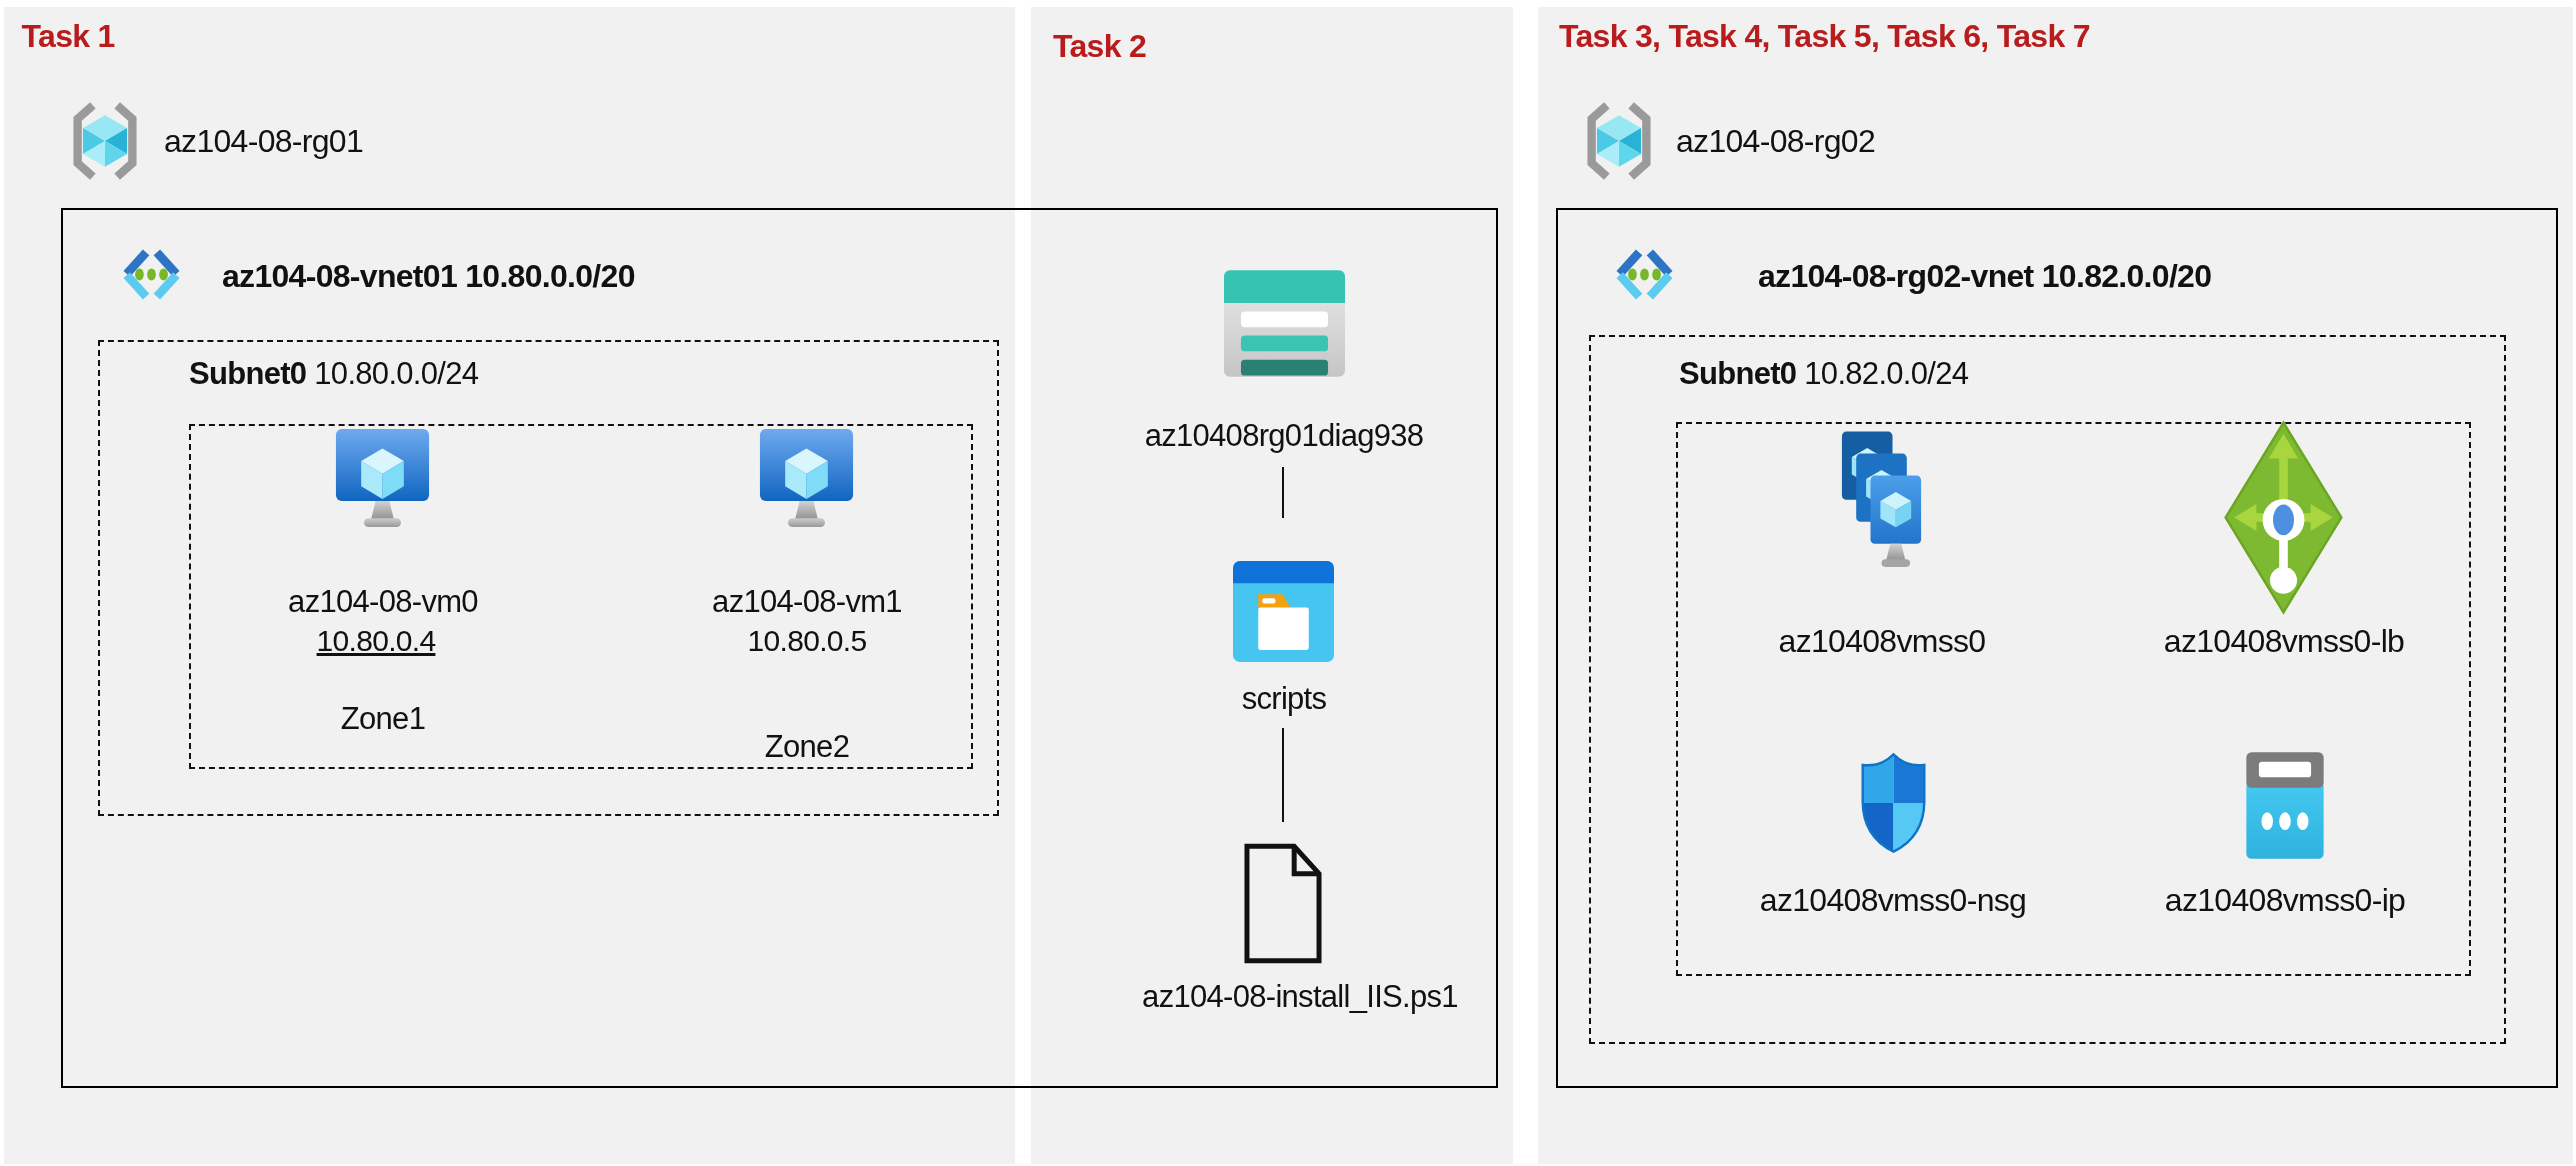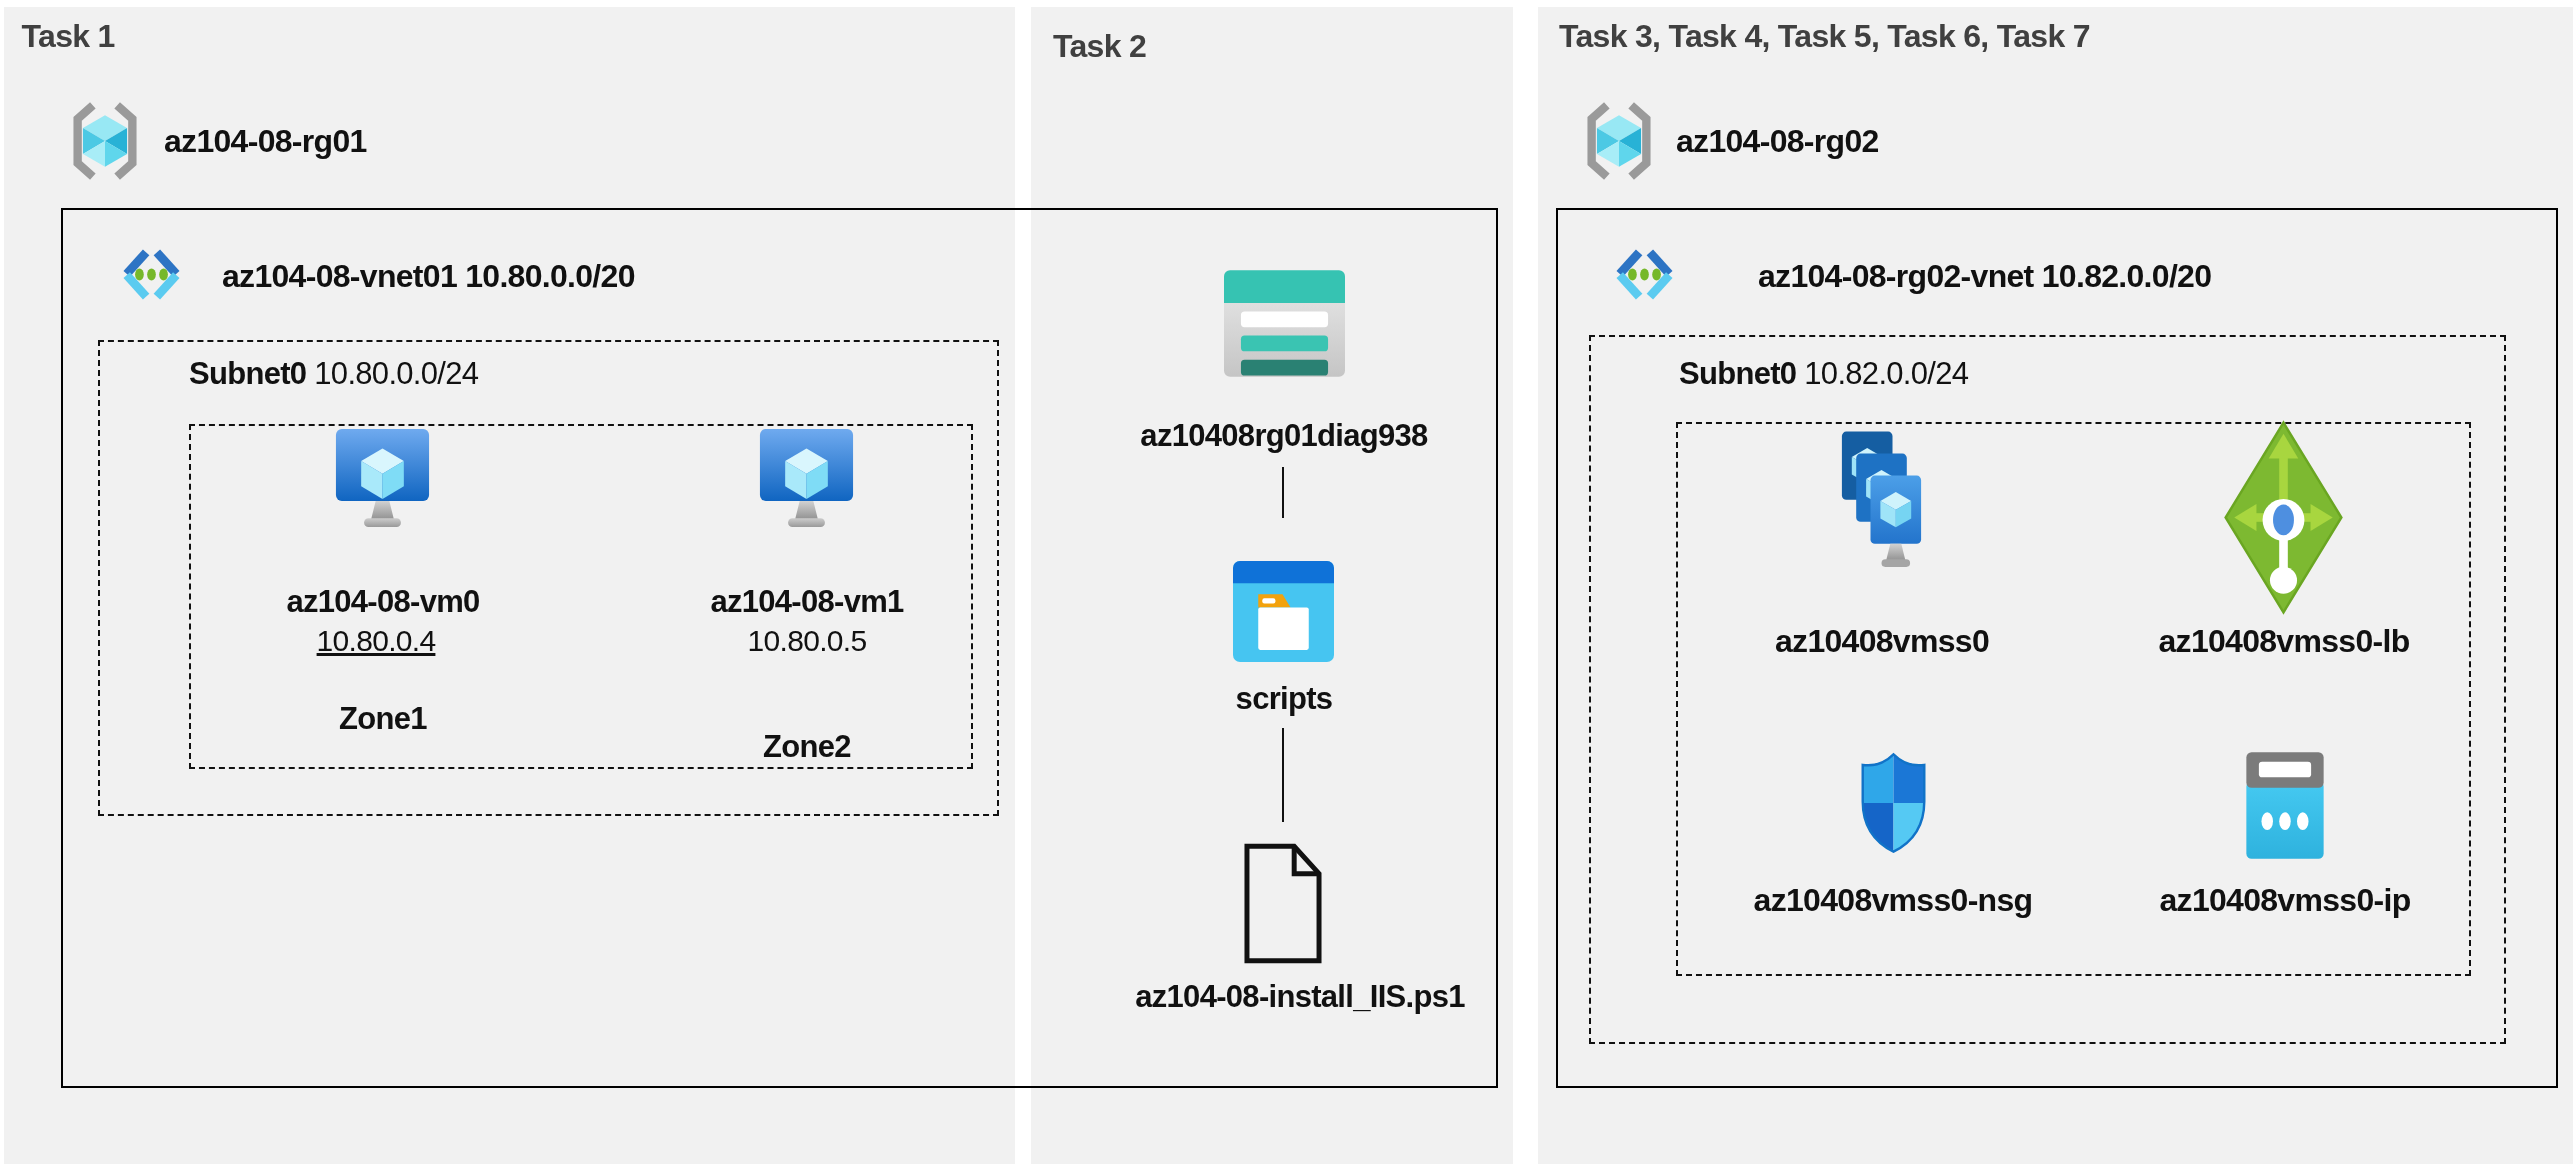--- a/index.html
+++ b/index.html
@@ -5,25 +5,25 @@
   html,body{margin:0;padding:0;}
   body{
     width:2576px;height:1166px;position:relative;background:#ffffff;
     font-family:"Liberation Sans", sans-serif;color:#111;overflow:hidden;
   }
   .panel{position:absolute;top:6.7px;height:1157px;background:#f1f1f1;}
   #panel1{left:4px;width:1011px;}
   #panel2{left:1031px;width:482px;}
   #panel3{left:1538px;width:1035px;}
   .task-header{
-    position:absolute;font-size:32px;font-weight:700;color:#404040;letter-spacing:-0.7px;
+    position:absolute;font-size:32px;font-weight:700;color:#b91c1c;letter-spacing:-0.7px;
   }
   .abs{position:absolute;}
   .cx{transform:translateX(-50%);}
-  .label-bold{font-size:31px;font-weight:700;letter-spacing:-0.7px;white-space:nowrap;}
+  .label-bold{font-size:31px;font-weight:400;letter-spacing:-0.7px;white-space:nowrap;}
   .label-reg{font-size:30px;font-weight:400;letter-spacing:-0.7px;white-space:nowrap;}
   .name-line{font-size:32px;letter-spacing:-0.7px;white-space:nowrap;}
   .name-line .nm{font-weight:700;}
   .name-line .cidr{font-weight:700;text-align:center;}
   .sub-line{font-size:31px;letter-spacing:-0.7px;white-space:nowrap;}
   .sub-line .nm{font-weight:700;}
   .sub-line .cidr{font-weight:400;}
   .solid-box{position:absolute;border:2.7px solid #000;}
   .dashed-box{position:absolute;border:2px dashed #111;}
   .vline{position:absolute;width:2px;background:#111;}

